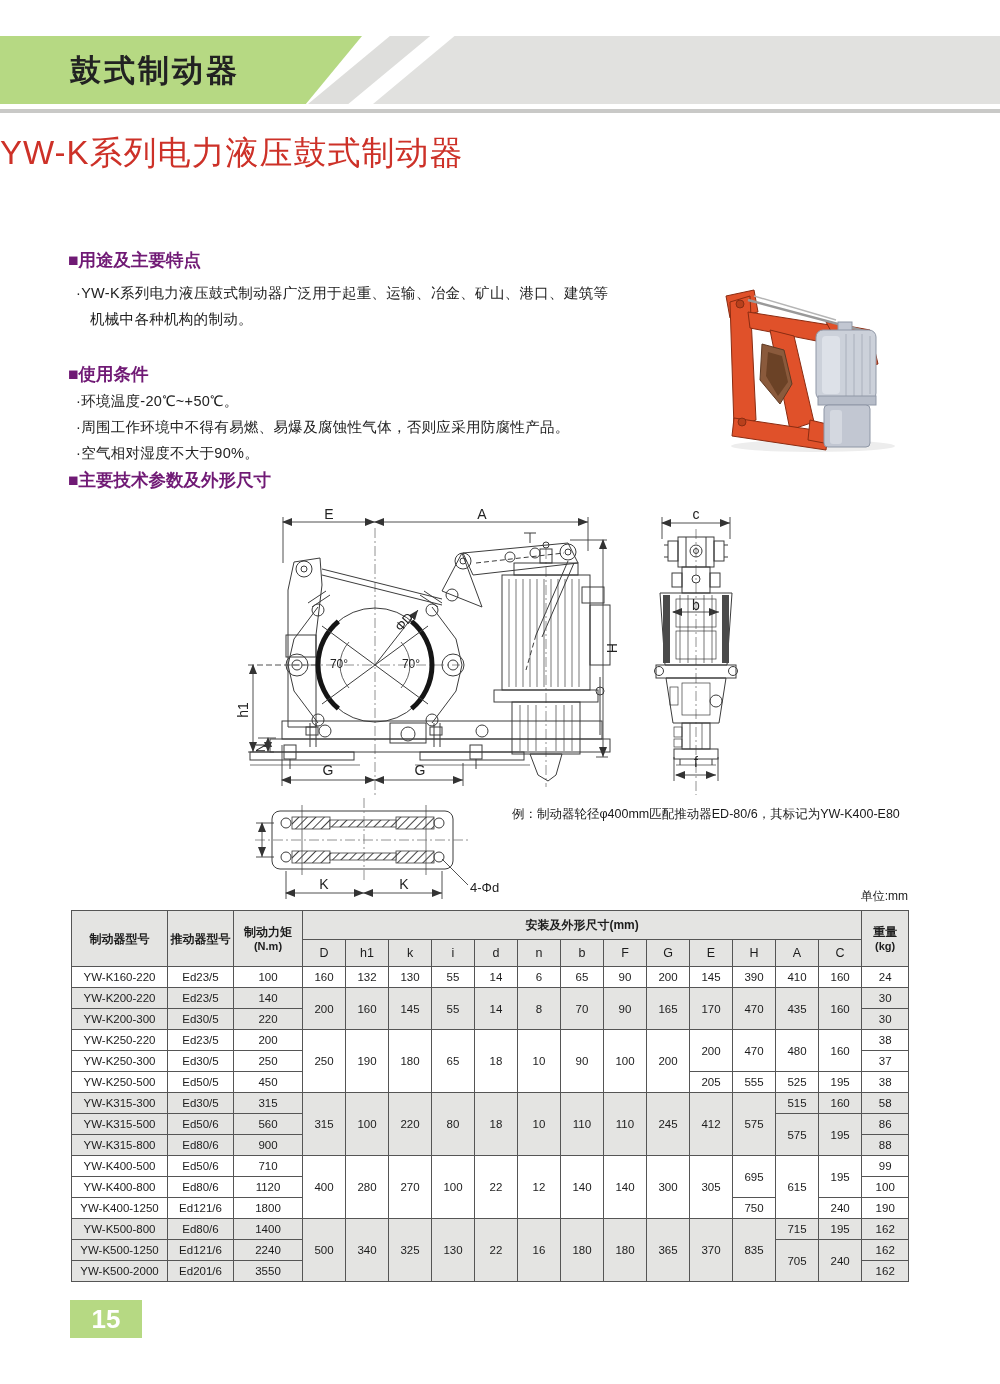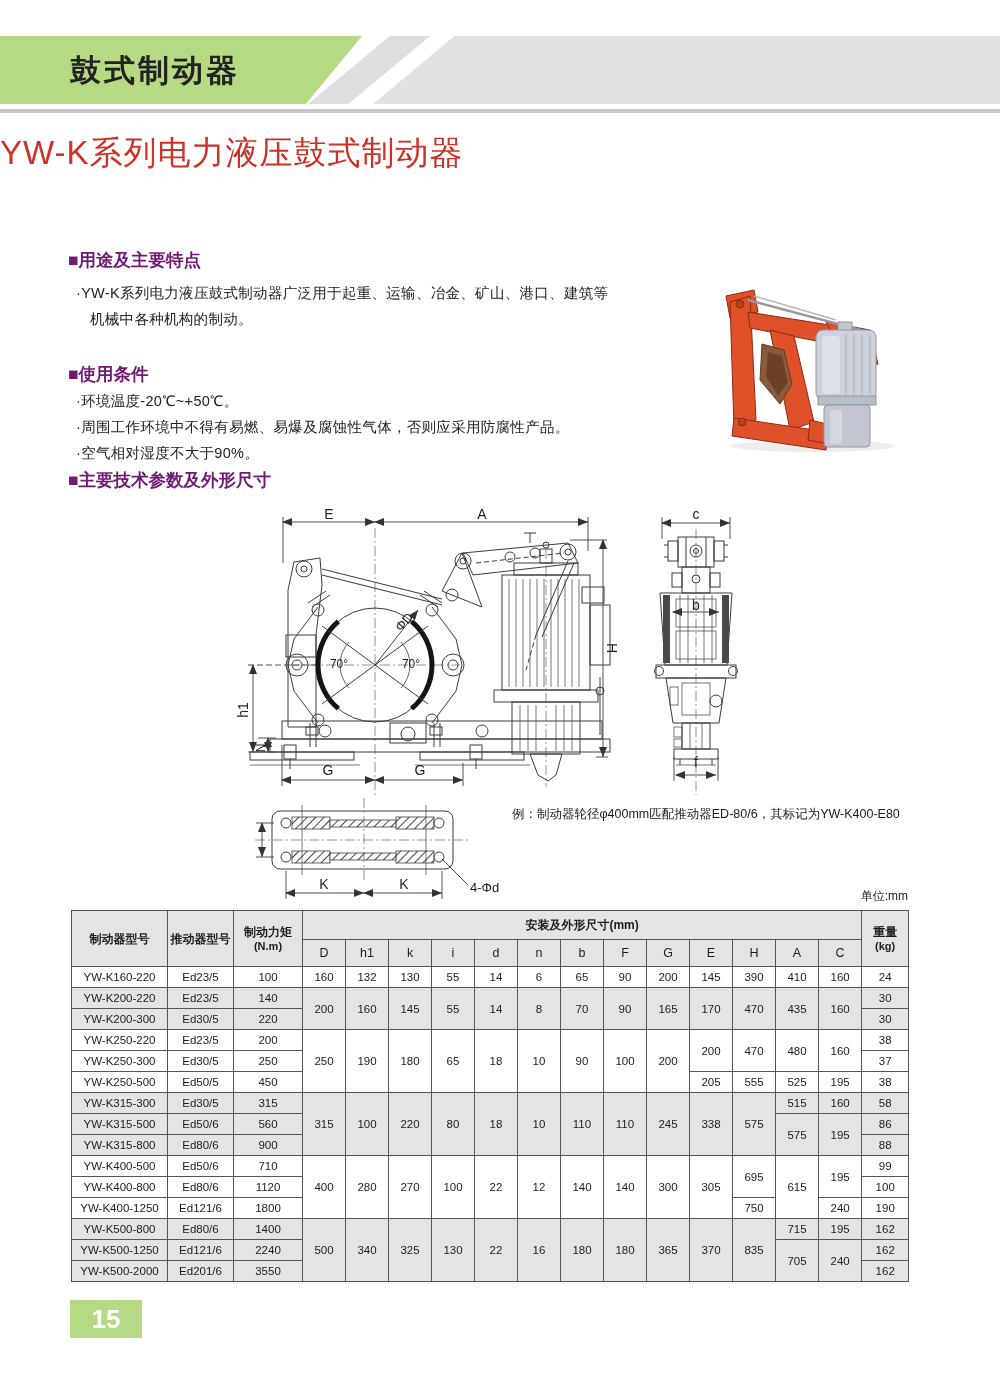--- a/index.html
+++ b/index.html
@@ -498,21 +498,21 @@
             <td>315</td>
             <td rowspan="3">315</td>
             <td rowspan="3">100</td>
             <td rowspan="3">220</td>
             <td rowspan="3">80</td>
             <td rowspan="3">18</td>
             <td rowspan="3">10</td>
             <td rowspan="3">110</td>
             <td rowspan="3">110</td>
             <td rowspan="3">245</td>
-            <td rowspan="3">338</td>
+            <td rowspan="3">412</td>
             <td rowspan="3">575</td>
             <td>515</td>
             <td>160</td>
             <td>58</td>
           </tr>
           <tr class="shade">
             <td>YW-K315-500</td>
             <td>Ed50/6</td>
             <td>560</td>
             <td rowspan="2">575</td>

